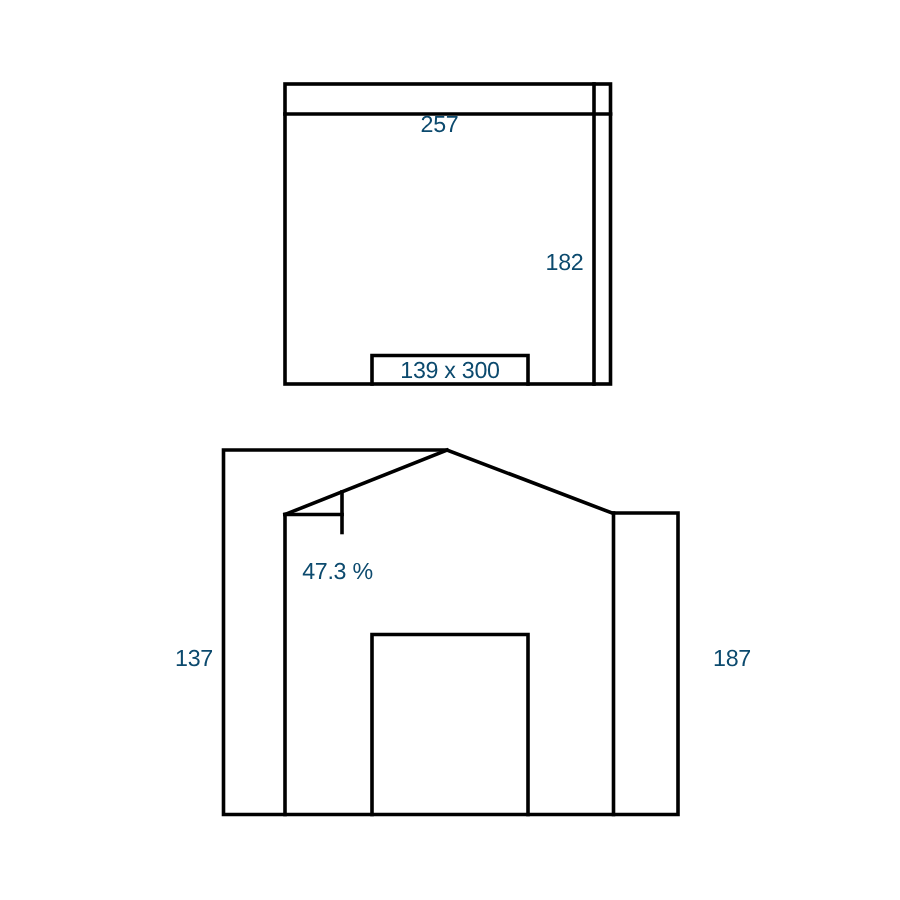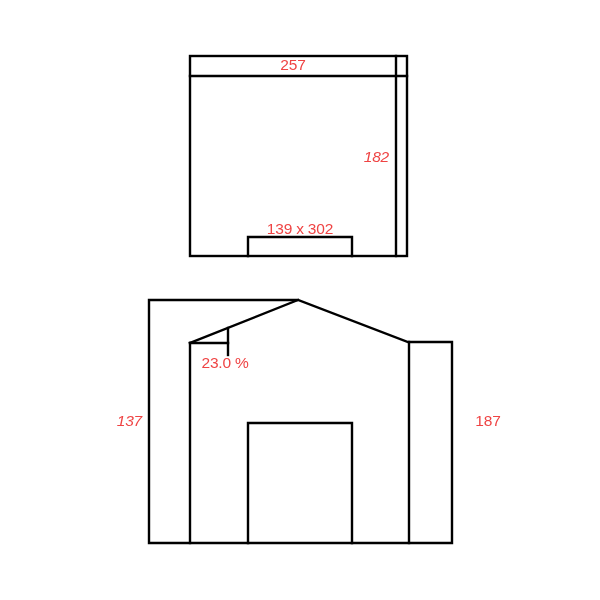--- a/index.html
+++ b/index.html
@@ -15,28 +15,29 @@
     font-family: "Liberation Sans", sans-serif;
     overflow: hidden;
   }
   #drawing-svg {
     position: absolute;
     left: 0;
     top: 0;
   }
   .dim-label {
     position: absolute;
-    color: #ef4444;
+    color: #0c4a6e;
     font-size: 15.5px;
     line-height: 16px;
     letter-spacing: -0.2px;
     white-space: nowrap;
+    margin-top: 19px;
   }
   .center { text-align: center; }
-  .right  { text-align: right; font-style: italic; }
+  .right  { text-align: right; }
   .left   { text-align: center; }
 </style>
 </head>
 <body>
 
 <div id="canvas">
 
   <svg id="drawing-svg" width="600" height="600" viewBox="0 0 600 600" fill="none" stroke="#000000" stroke-width="2.4" stroke-linecap="square" stroke-linejoin="miter">
 
     <g>
@@ -55,21 +56,21 @@
 
       <line x1="190" y1="343" x2="228" y2="343"></line>
       <line x1="228" y1="328" x2="228" y2="355"></line>
     </g>
   </svg>
 
   <span class="dim-label center" style="left:190px; top:57px; width:206px;">257</span>
 
   <span class="dim-label right" style="left:330px; top:149px; width:59px;">182</span>
 
-  <span class="dim-label center" style="left:248px; top:221px; width:104px;">139 x 302</span>
+  <span class="dim-label center" style="left:248px; top:221px; width:104px;">139 x 300</span>
 
-  <span class="dim-label center" style="left:185px; top:355px; width:80px;">23.0 %</span>
+  <span class="dim-label center" style="left:185px; top:355px; width:80px;">47.3 %</span>
 
   <span class="dim-label right" style="left:80px; top:413px; width:62px;">137</span>
 
   <span class="dim-label left" style="left:458px; top:413px; width:60px;">187</span>
 
 </div>
 
 </body></html>

